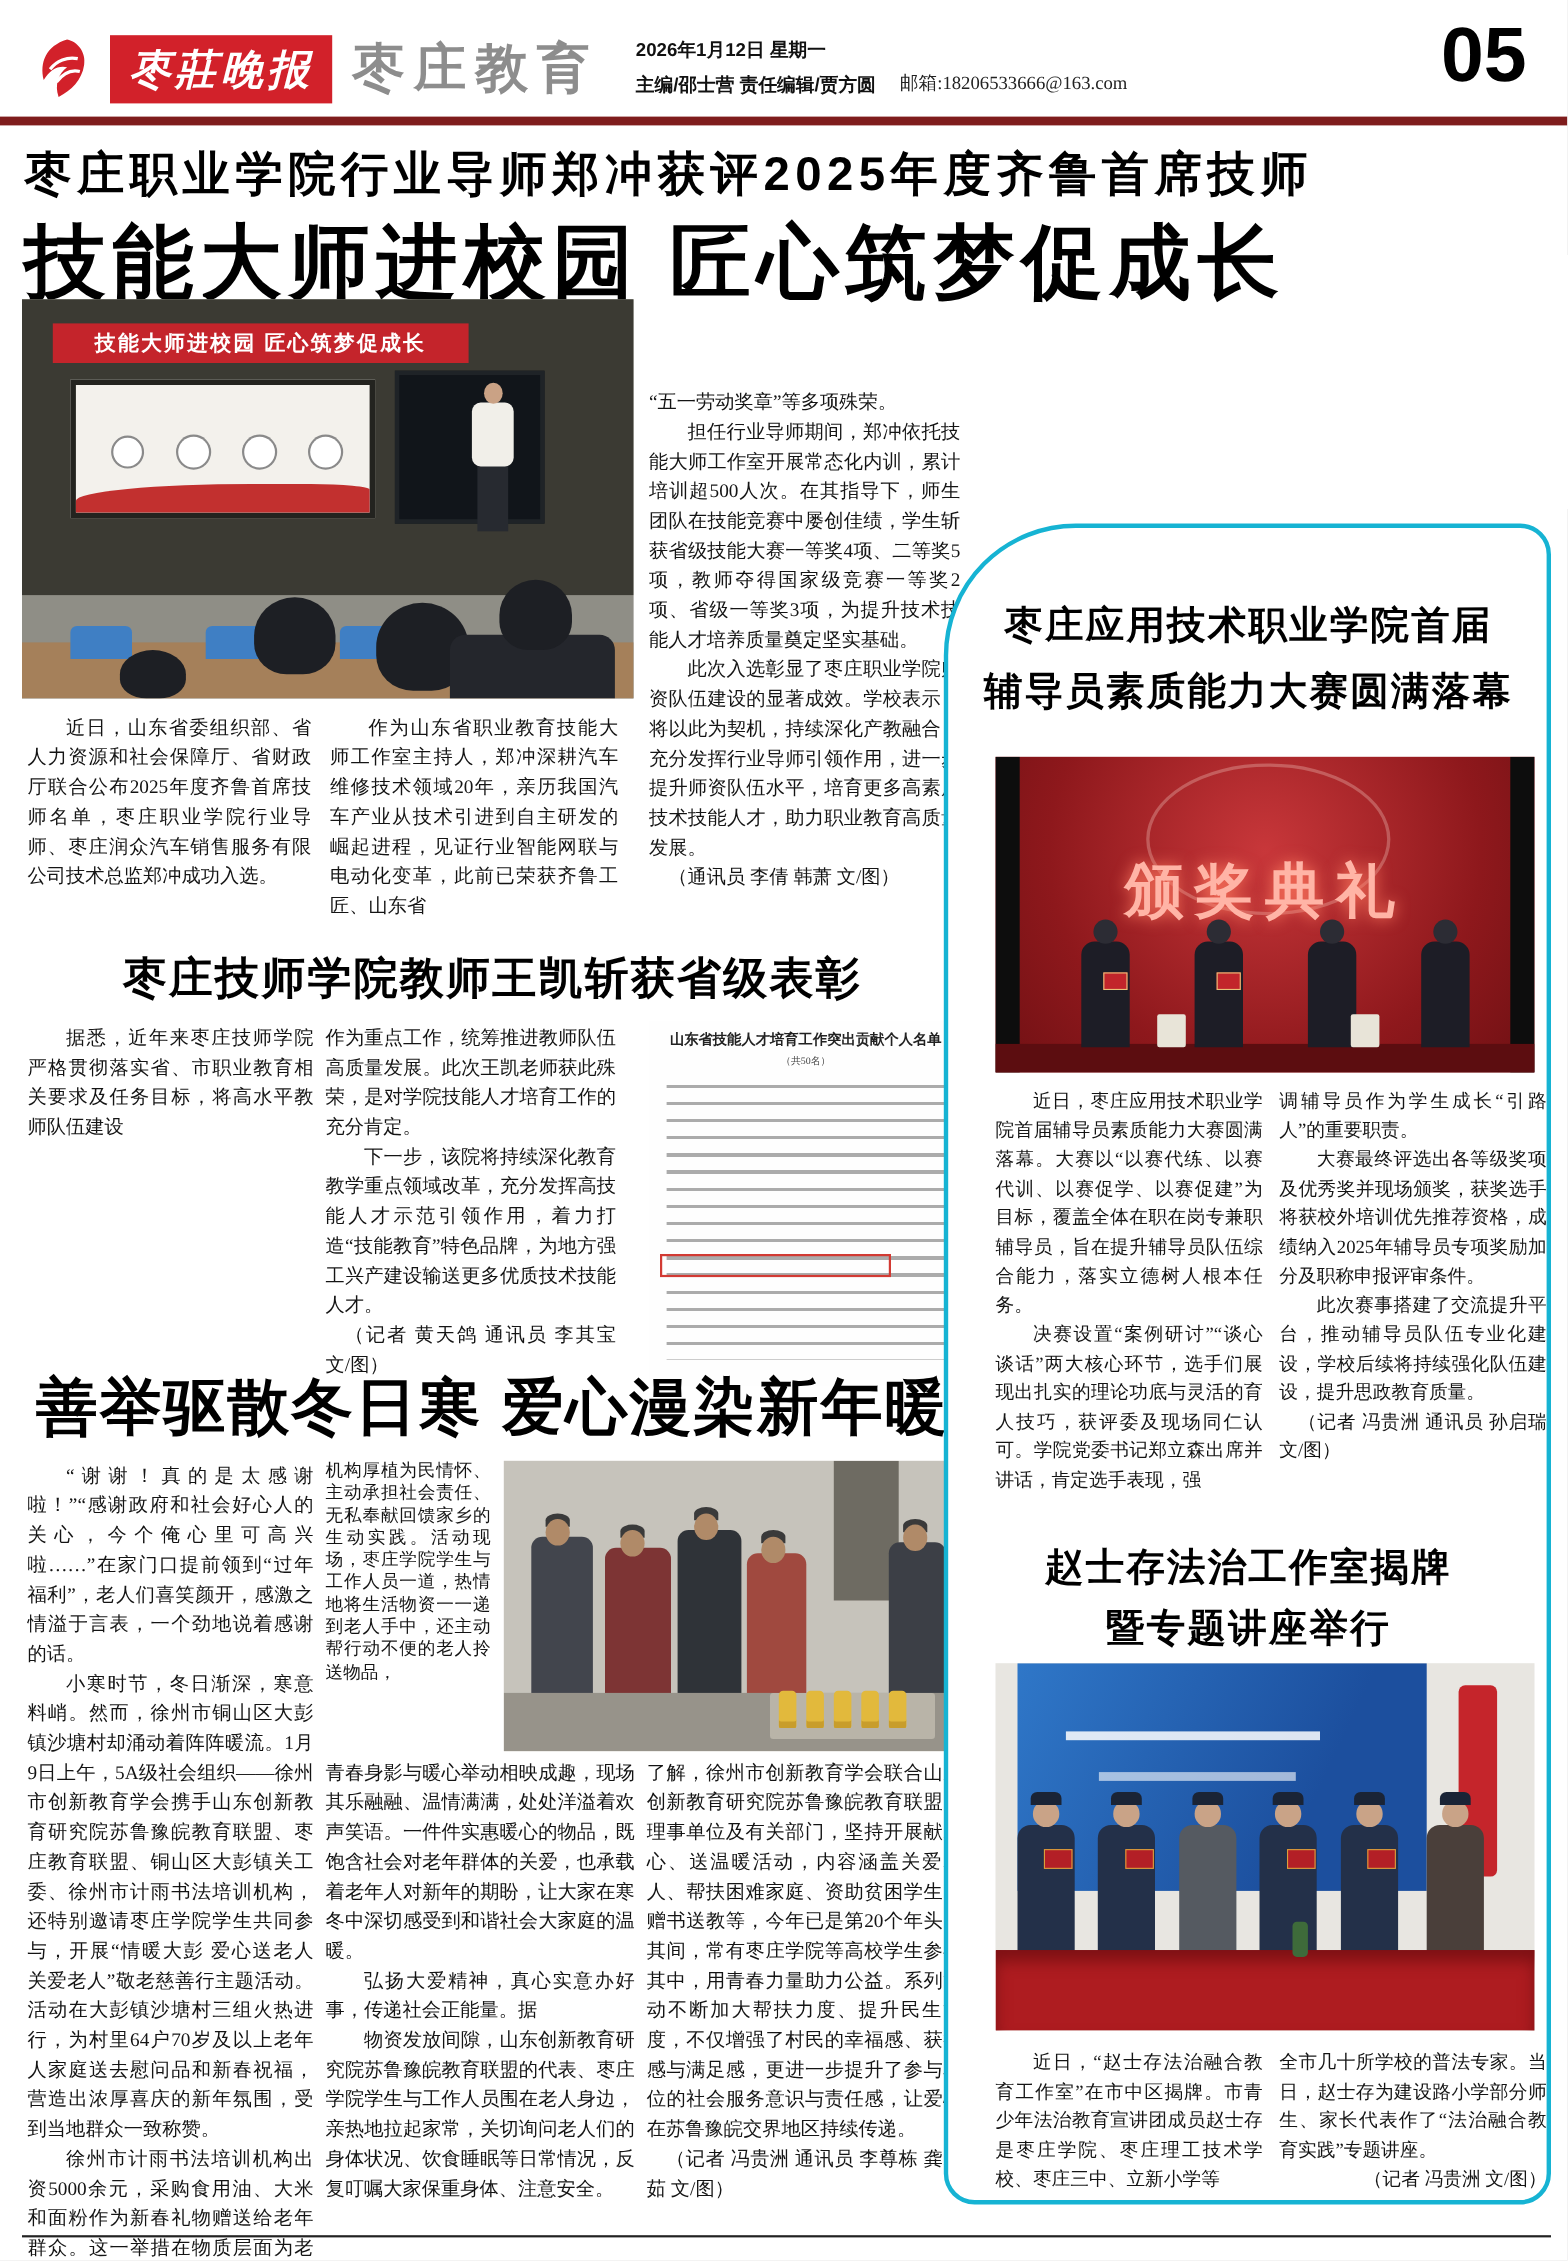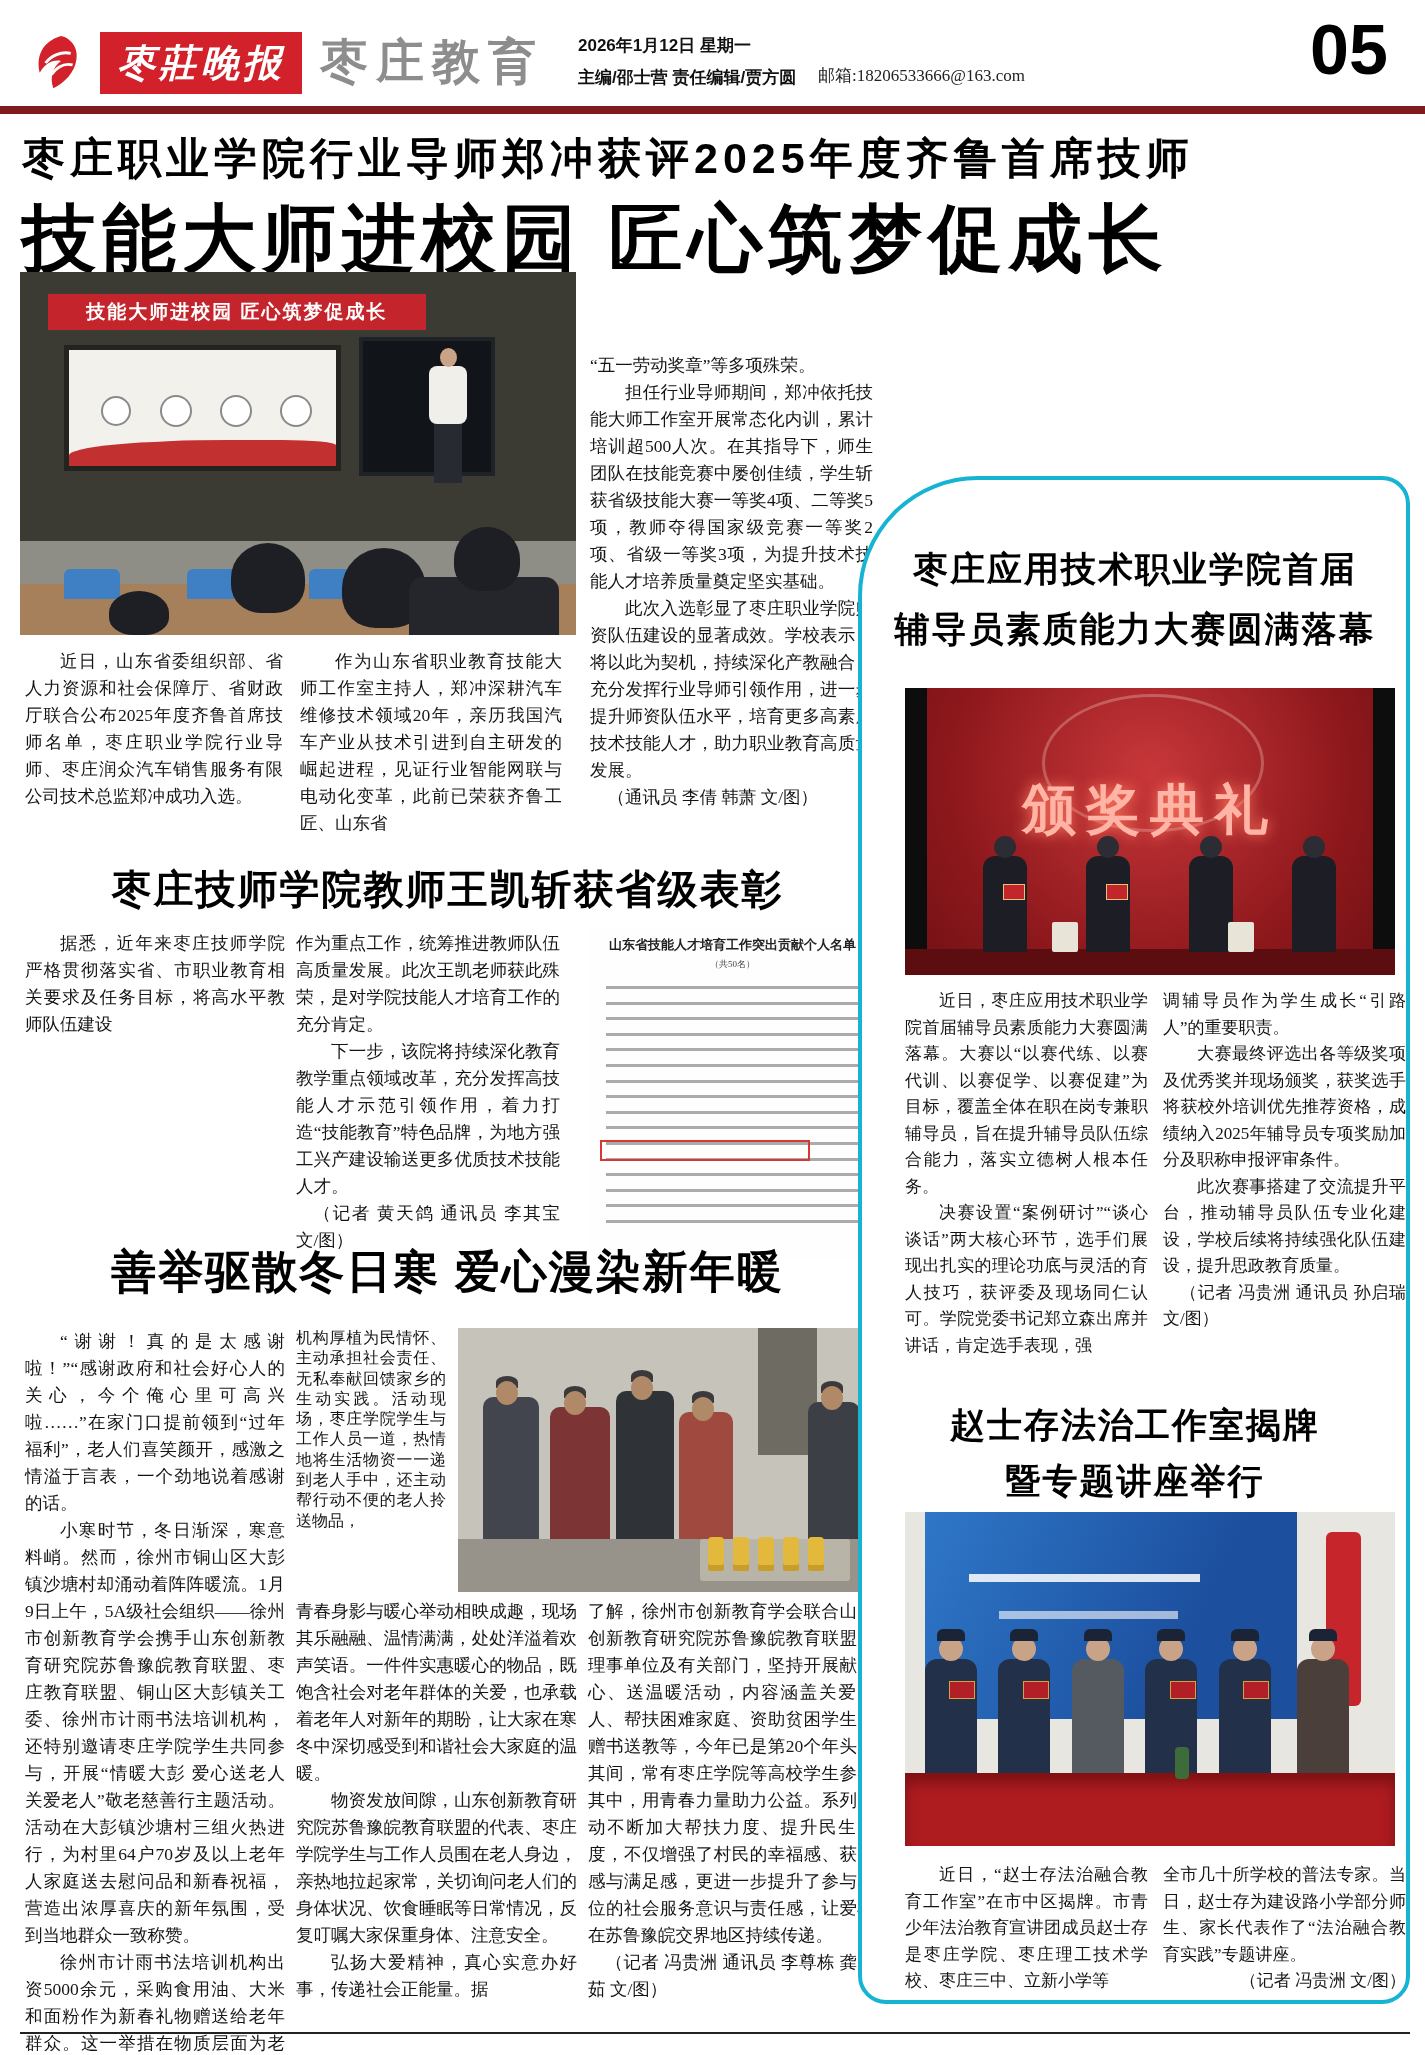--- a/index.html
+++ b/index.html
@@ -172,21 +172,21 @@
     <p>下一步，该院将持续深化教育教学重点领域改革，充分发挥高技能人才示范引领作用，着力打造“技能教育”特色品牌，为地方强工兴产建设输送更多优质技术技能人才。</p>
     <p class="byline">（记者 黄天鸽 通讯员 李其宝 文/图）</p>
   </div>
   <div class="abs doc">
     <div class="doc-title">山东省技能人才培育工作突出贡献个人名单</div>
     <div class="doc-sub">（共50名）</div>
     <div class="doc-lines"></div>
     <div class="doc-redbox"></div>
   </div>
 
-  <div class="abs sec-title" style="left:20px;top:1242px;width:855px;font-size:45px;letter-spacing:2px;">善举驱散冬日寒 爱心漫染新年暖</div>
+  <div class="abs sec-title" style="left:20px;top:1242px;width:855px;font-size:56px;letter-spacing:2px;">善举驱散冬日寒 爱心漫染新年暖</div>
 
   <div class="abs art" style="left:25px;top:1328px;width:260px;">
     <p>“谢谢！真的是太感谢啦！”“感谢政府和社会好心人的关心，今个俺心里可高兴啦……”在家门口提前领到“过年福利”，老人们喜笑颜开，感激之情溢于言表，一个劲地说着感谢的话。</p>
     <p>小寒时节，冬日渐深，寒意料峭。然而，徐州市铜山区大彭镇沙塘村却涌动着阵阵暖流。1月9日上午，5A级社会组织——徐州市创新教育学会携手山东创新教育研究院苏鲁豫皖教育联盟、枣庄教育联盟、铜山区大彭镇关工委、徐州市计雨书法培训机构，还特别邀请枣庄学院学生共同参与，开展“情暖大彭 爱心送老人 关爱老人”敬老慈善行主题活动。活动在大彭镇沙塘村三组火热进行，为村里64户70岁及以上老年人家庭送去慰问品和新春祝福，营造出浓厚喜庆的新年氛围，受到当地群众一致称赞。</p>
     <p>徐州市计雨书法培训机构出资5000余元，采购食用油、大米和面粉作为新春礼物赠送给老年群众。这一举措在物质层面为老年人送去温暖，助力他们丰实过冬，更是教育培训</p>
   </div>
 
   <div class="abs art" style="left:296px;top:1328px;width:150px;">
     <p class="cont" style="font-size:16px;line-height:20.3px;">机构厚植为民情怀、主动承担社会责任、无私奉献回馈家乡的生动实践。活动现场，枣庄学院学生与工作人员一道，热情地将生活物资一一递到老人手中，还主动帮行动不便的老人拎送物品，</p>
   </div>
@@ -213,22 +213,22 @@
     <div class="p3-crate"></div>
     <div class="p3-bottle" style="left:60%;bottom:8%;"></div>
     <div class="p3-bottle" style="left:66%;bottom:8%;"></div>
     <div class="p3-bottle" style="left:72%;bottom:8%;"></div>
     <div class="p3-bottle" style="left:78%;bottom:8%;"></div>
     <div class="p3-bottle" style="left:84%;bottom:8%;"></div>
   </div>
 
   <div class="abs art" style="left:296px;top:1598px;width:281px;">
     <p class="cont">青春身影与暖心举动相映成趣，现场其乐融融、温情满满，处处洋溢着欢声笑语。一件件实惠暖心的物品，既饱含社会对老年群体的关爱，也承载着老年人对新年的期盼，让大家在寒冬中深切感受到和谐社会大家庭的温暖。</p>
+    <p>弘扬大爱精神，真心实意办好事，传递社会正能量。据</p>
     <p>物资发放间隙，山东创新教育研究院苏鲁豫皖教育联盟的代表、枣庄学院学生与工作人员围在老人身边，亲热地拉起家常，关切询问老人们的身体状况、饮食睡眠等日常情况，反复叮嘱大家保重身体、注意安全。</p>
-    <p>弘扬大爱精神，真心实意办好事，传递社会正能量。据</p>
   </div>
   <div class="abs art" style="left:588px;top:1598px;width:287px;">
     <p class="cont">了解，徐州市创新教育学会联合山东创新教育研究院苏鲁豫皖教育联盟、理事单位及有关部门，坚持开展献爱心、送温暖活动，内容涵盖关爱老人、帮扶困难家庭、资助贫困学生、赠书送教等，今年已是第20个年头。其间，常有枣庄学院等高校学生参与其中，用青春力量助力公益。系列活动不断加大帮扶力度、提升民生温度，不仅增强了村民的幸福感、获得感与满足感，更进一步提升了参与单位的社会服务意识与责任感，让爱心在苏鲁豫皖交界地区持续传递。</p>
     <p class="byline">（记者 冯贵洲 通讯员 李尊栋 龚馨茹 文/图）</p>
   </div>
 
   <div class="abs bluebox"></div>
 
   <div class="abs rtitle" style="left:880px;top:600px;width:510px;">辅导员素质能力大赛圆满落幕</div>
   <div class="abs rtitle" style="left:880px;top:540px;width:510px;">枣庄应用技术职业学院首届</div>

